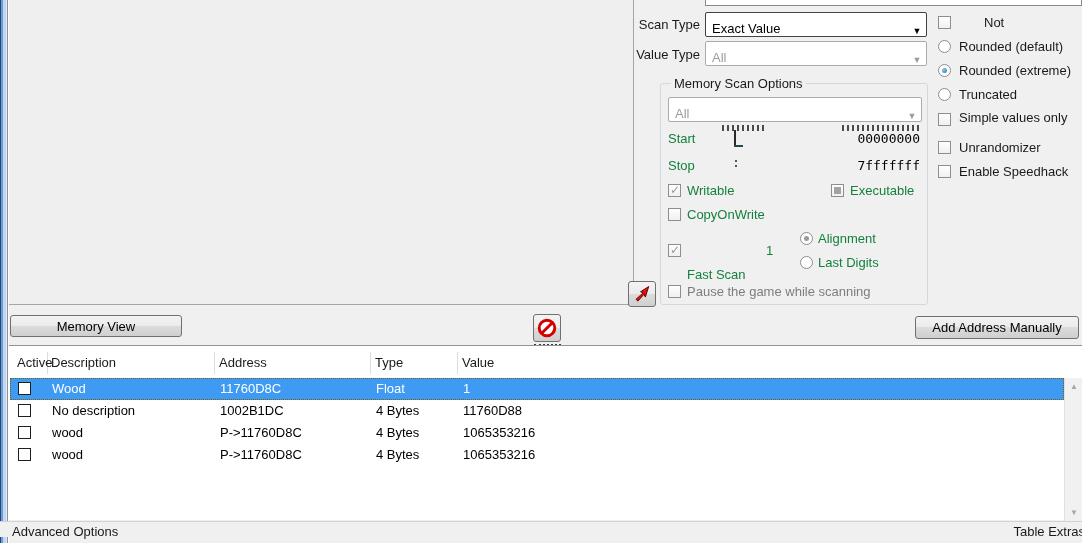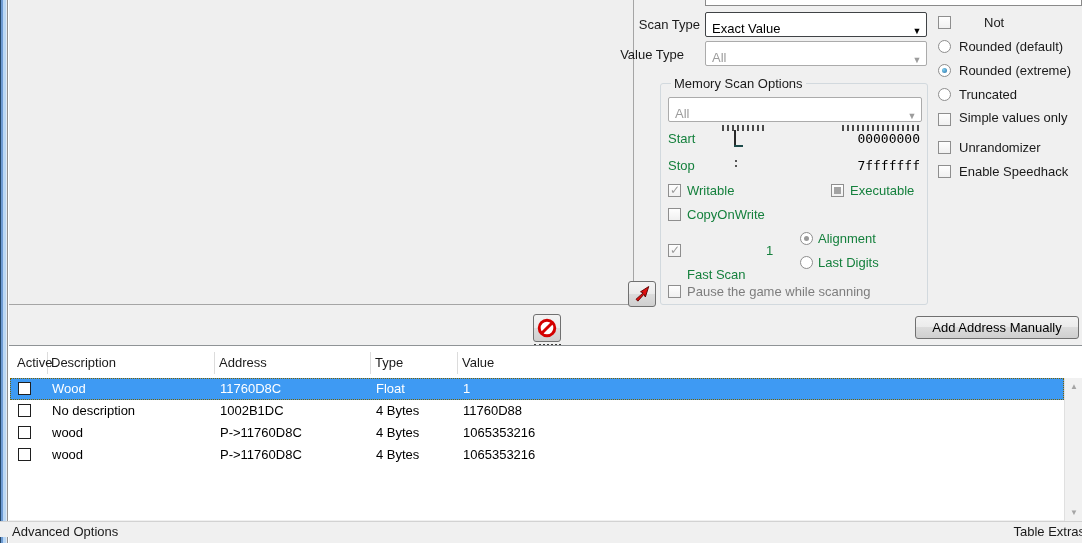--- a/index.html
+++ b/index.html
@@ -83,21 +83,21 @@
   <div id="left-edge"></div>
   <div id="found-panel"></div>
 
   <div id="value-input"></div>
 
   <div class="lbl r-align" style="left:560px; top:17px; width:140px;">Scan Type</div>
   <div class="combo enabled" style="left:705px; top:12px; width:222px; height:25px;">
     <span class="txt">Exact Value</span>
     <span class="arr">▼</span>
   </div>
-  <div class="lbl r-align" style="left:544px; top:47px; width:140px;">Value Type</div>
+  <div class="lbl r-align" style="left:560px; top:47px; width:140px;">Value Type</div>
   <div class="combo disabled" style="left:705px; top:41px; width:222px; height:25px;">
     <span class="txt">All</span>
     <span class="arr">▼</span>
   </div>
 
   <span class="cb" style="left:938px; top:16px;"></span>
   <div class="lbl" style="left:984px; top:15px;">Not</div>
 
   <span class="radio" style="left:938px; top:40px;"></span>
   <div class="lbl" style="left:959px; top:39px;">Rounded (default)</div>
@@ -157,20 +157,23 @@
   <div class="lbl" style="left:687px; top:284px; color:#7d7d7d;">Pause the game while scanning</div>
 
   <div class="btn" style="left:628px; top:281px; width:28px; height:26px;">
     <span style="display:flex;">
       <svg width="18" height="18" viewBox="0 0 24 24">
         <path d="M21 2 L10 9 L13.5 10.5 L4 19 L6.5 21.5 L14.5 12.5 L16.5 16 Z" fill="#e01010" stroke="#5a0000" stroke-width="1.2"></path>
       </svg>
     </span>
   </div>
 
+  <div class="btn" style="left:10px; top:315px; width:172px; height:22px;">
+    <span>Memory View</span>
+  </div>
 
   <div class="btn" style="left:533px; top:314px; width:28px; height:28px;">
     <span style="display:flex;">
       <svg width="22" height="22" viewBox="0 0 24 24">
         <circle cx="12" cy="12" r="8.5" fill="#fff" stroke="#d40000" stroke-width="3.2"></circle>
         <line x1="6.5" y1="17.5" x2="17.5" y2="6.5" stroke="#d40000" stroke-width="3.2"></line>
       </svg>
     </span>
   </div>
   <div id="stop-grip"></div>

